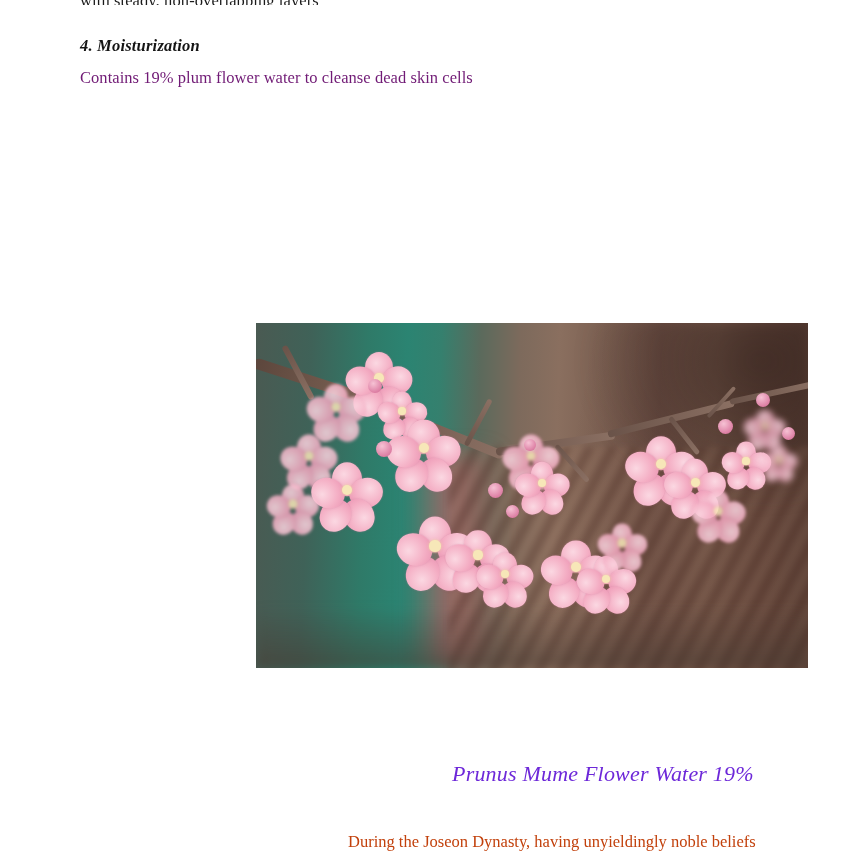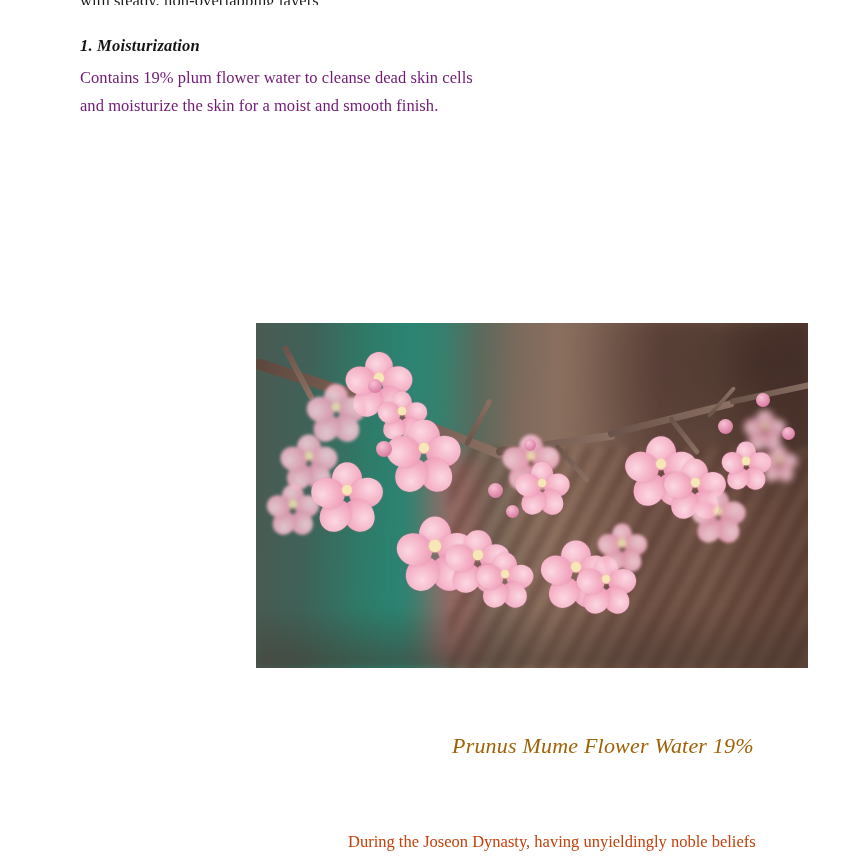--- a/index.html
+++ b/index.html
@@ -177,26 +177,26 @@
     background: linear-gradient(90deg, #6a5349, #8b7063);
     border-radius: 40px;
     transform-origin: 0 50%;
   }
   .blur-soft { filter: blur(1.6px); opacity: .85; }
   .blur-more { filter: blur(3.4px); opacity: .8; }
 
   
   .caption {
     position: absolute;
-    top: 733px;
+    top: 761px;
     left: 452px;
     font-size: 22px;
     font-style: italic;
     letter-spacing: 0.2px;
-    color: #a16207;
+    color: #6d28d9;
     white-space: nowrap;
     text-align: right;
   }
 
   
   .bottom-para {
     position: absolute;
     top: 828px;
     left: 348px;
     width: 470px;
@@ -206,25 +206,24 @@
     white-space: nowrap;
   }
 </style>
 </head>
 <body>
 
 <div class="page">
 
   <div class="top-clipped">with steady, non-overlapping layers</div>
 
-  <div class="section-heading">1. Moisturization</div>
+  <div class="section-heading">4. Moisturization</div>
 
   <div class="section-body">
     <span class="line">Contains 19% plum flower water to cleanse dead skin cells</span>
-    <span class="line">and moisturize the skin for a moist and smooth finish.</span>
   </div>
 
   <div class="photo">
     <div class="bg"></div>
     <div class="pillar"></div>
     <div class="beams"></div>
     <div class="darkcorner"></div>
     <div class="floor"></div>
 
     <div class="branch">

